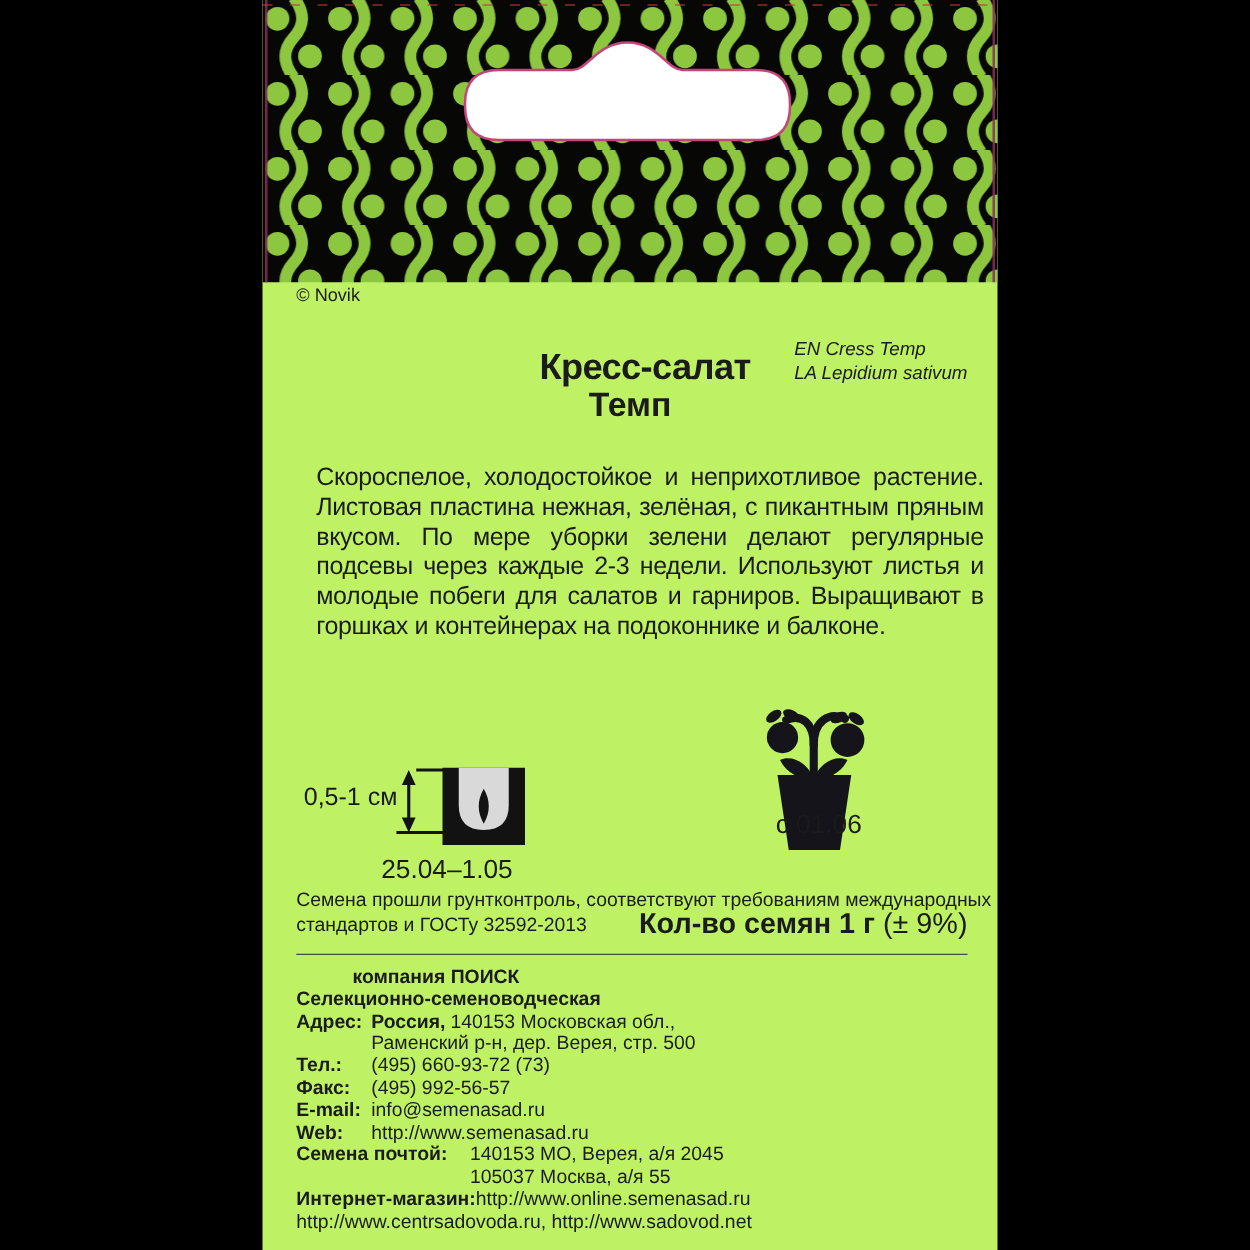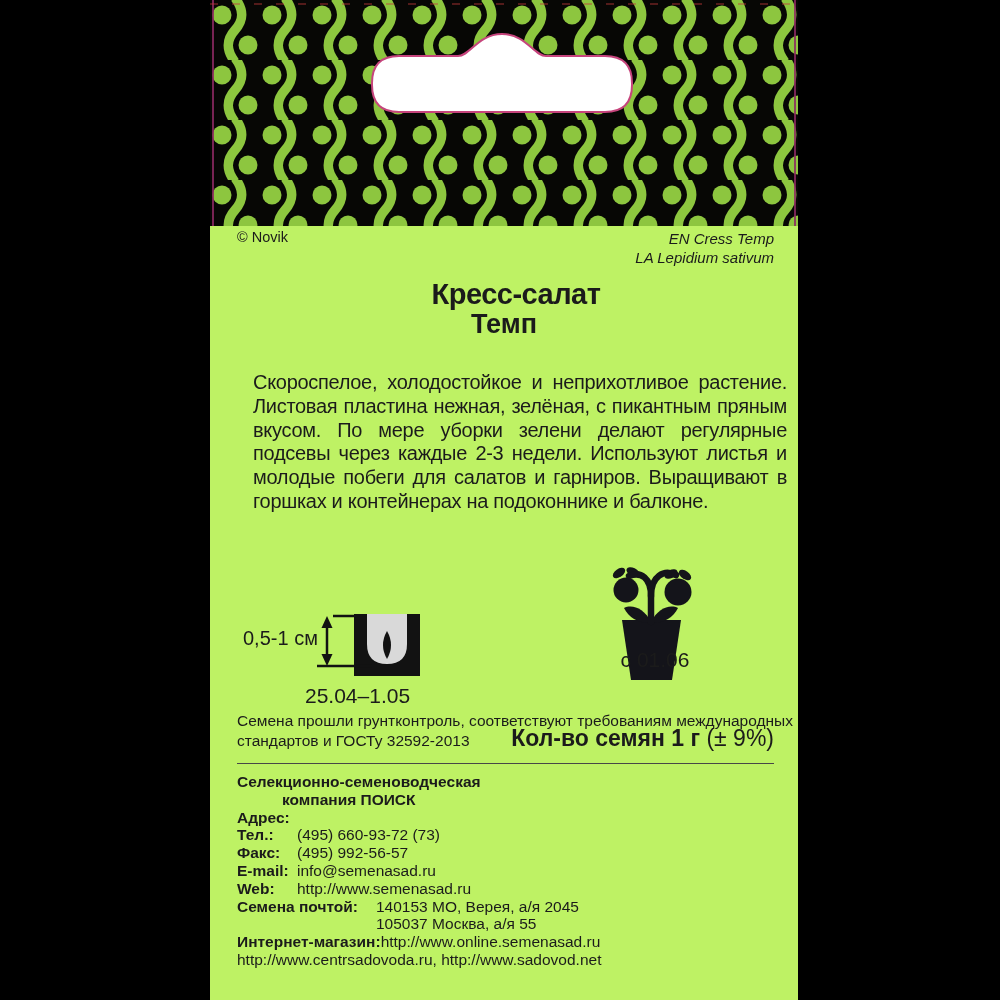--- a/index.html
+++ b/index.html
@@ -13,21 +13,21 @@
   .packet{
     position:absolute;left:210px;top:0;width:588px;height:1000px;
     background:#bef264;
   }
   .pattern{position:absolute;top:0;left:0;width:588px;height:226px;}
   .hdr{
     position:absolute;top:229px;left:27px;right:24px;
     display:flex;justify-content:space-between;align-items:flex-start;
   }
   .copyright{font-size:14.5px;}
-  .hdr-right{text-align:right;font-style:italic;font-size:15px;line-height:19px;}
+  .hdr-right{font-style:italic;font-size:15px;line-height:19px;margin-top:41px;}
   .title{
     position:absolute;top:266px;left:0;width:100%;margin:12px;
     text-align:center;font-size:29px;font-weight:bold;letter-spacing:-0.5px;
   }
   .variety{
     position:absolute;top:309px;left:0;width:100%;margin:0;
     text-align:center;font-size:27px;font-weight:bold;
   }
   .desc{
     position:absolute;top:355px;left:27px;width:534px;margin:16px;
@@ -139,25 +139,29 @@
   <div class="cert1">Семена прошли грунтконтроль, соответствуют требованиям международных</div>
   <div class="cert2">стандартов и ГОСТу 32592-2013</div>
   <div class="seeds">
     <span>Кол-во семян 1 г</span>
     <span class="tol">(± 9%)</span>
   </div>
 
   <div class="divider"></div>
 
   <div class="company">
+    <div class="cname ind">компания ПОИСК</div>
     <div class="cname">Селекционно-семеноводческая</div>
-    <div class="cname ind">компания ПОИСК</div>
 
     <div class="crow">
       <span class="lbl">Адрес:</span>
+      <div>
+        <div class="val"><span class="bseg">Россия,</span><span>140153 Московская обл.,</span></div>
+        <div class="val">Раменский р-н, дер. Верея, стр. 500</div>
+      </div>
     </div>
 
     <div class="crow">
       <span class="lbl">Тел.:</span>
       <span class="val">(495) 660-93-72 (73)</span>
     </div>
     <div class="crow">
       <span class="lbl">Факс:</span>
       <span class="val">(495) 992-56-57</span>
     </div>

